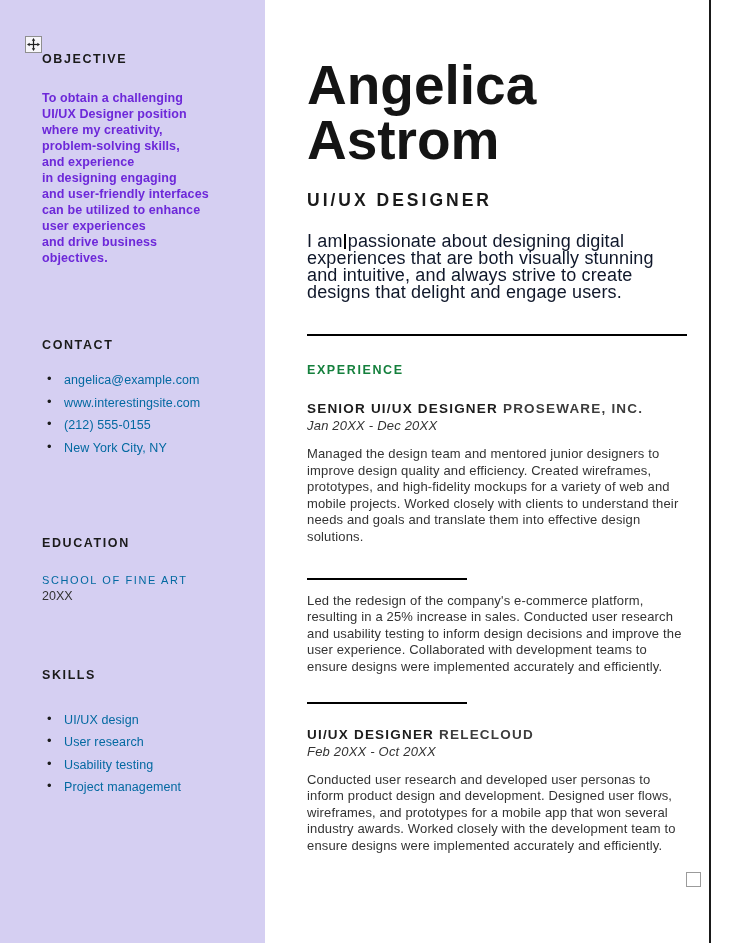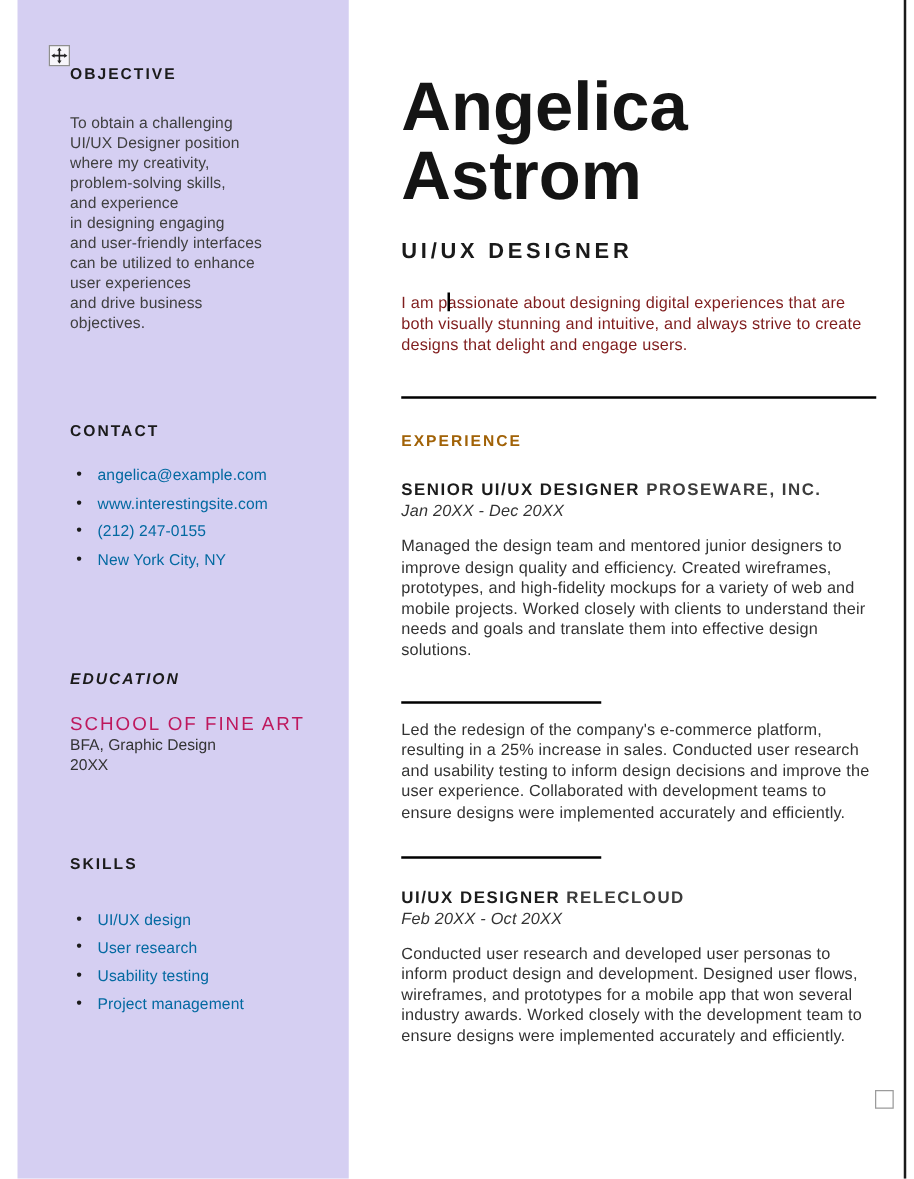--- a/index.html
+++ b/index.html
@@ -1,62 +1,62 @@
 <!DOCTYPE html>
 <html><head>
 <meta charset="utf-8">
 <style>
   html,body{margin:0;padding:0;background:#ffffff;}
   body{width:731px;height:943px;overflow:hidden;
        font-family:"Liberation Sans","DejaVu Sans",sans-serif;color:#333;}
-  .page{position:relative;width:712px;height:943px;background:#fff;margin-left:14px;}
+  .page{position:relative;width:712px;height:943px;background:#fff;}
 
   
   .page-edge{position:absolute;top:0;right:1px;width:2px;height:943px;background:#1a1a1a;}
 
   
   .sidebar{position:absolute;left:0;top:0;width:265px;height:943px;
            background:#d5cff2;box-sizing:border-box;padding:0 18px 0 42px;}
   .move-handle{position:absolute;left:25px;top:36px;width:17px;height:17px;
                background:#f7f6fa;border:1px solid #8f8f8f;box-sizing:border-box;
                display:flex;align-items:center;justify-content:center;cursor:move;}
   .side-heading{font-size:12.5px;font-weight:700;letter-spacing:1.6px;
                 color:#1b1b1b;margin:0;}
   .objective-heading{margin-top:52px;}
   .objective-text{margin:24px 0 0;font-size:12.5px;line-height:16px;
-                  color:#404040;white-space:pre-line;letter-spacing:.1px;}
+                  color:#6d28d9;white-space:pre-line;letter-spacing:.1px;font-weight:bold;}
   .contact-heading{margin-top:72px;}
   .side-list{margin:20px 0 0;padding:0 0 0 22px;list-style:none;}
   .side-list li{position:relative;font-size:12.5px;line-height:16px;color:#0369a1;
                 margin-bottom:6.5px;letter-spacing:.1px;}
   .side-list li::before{content:"•";position:absolute;left:-17px;top:-1px;
                         font-size:13px;color:#1b1b1b;}
-  .education-heading{margin-top:80px;font-style:italic;}
+  .education-heading{margin-top:80px;}
   .edu-block{margin-top:22px;font-size:12.5px;line-height:16px;color:#333;}
-  .edu-school{letter-spacing:1.6px;font-size:15px;color:#be185d;}
+  .edu-school{letter-spacing:1.6px;font-size:11px;color:#0369a1;}
   .skills-heading{margin-top:64px;}
   .skills-list{margin-top:30px;}
 
   
   .main{position:absolute;left:265px;top:14px;width:466px;height:943px;
         box-sizing:border-box;padding:30px 44px 0 42px;}
   .name{margin:14px 0 0;width:330px;font-size:55px;line-height:1.0;
         font-weight:700;color:#141414;letter-spacing:0;}
   .role-title{margin:22px 0 0;font-size:17.5px;font-weight:700;
               letter-spacing:3px;color:#1a1a1a;}
-  .summary{position:relative;margin:22px 0 0;width:378px;font-size:13px;
-           line-height:17px;color:#7f1d1d;letter-spacing:.15px;}
+  .summary{position:relative;margin:22px 0 0;width:378px;font-size:18px;
+           line-height:17px;color:#0f172a;letter-spacing:.15px;}
   .caret{position:absolute;left:37px;top:1px;width:1.5px;height:15px;background:#000;}
 
   .divider-long{width:380px;border:0;border-top:2px solid #000;margin:33px 0 0;}
   .divider-short{width:160px;border:0;border-top:2px solid #000;margin:32px 0 0;}
   .divider-short.d3{margin-top:26px;}
 
   .section-heading{margin:27px 0 0;font-size:12.5px;font-weight:700;
-                   letter-spacing:1.6px;color:#a16207;}
+                   letter-spacing:1.6px;color:#15803d;}
   .job-header{margin:24px 0 0;font-size:13.5px;line-height:16px;letter-spacing:1.2px;}
   .job-header.j2{margin-top:30px;}
   .job-header.j3{margin-top:23px;}
   .job-role{font-weight:700;color:#1c1c1c;}
   .job-company{font-weight:700;color:#3c3c3c;}
   .job-dates{margin:1px 0 0;font-size:13px;line-height:15px;color:#333;letter-spacing:.2px;font-style:italic;}
   .job-desc{margin:13px 0 0;width:378px;font-size:13px;line-height:16.6px;
             color:#333;letter-spacing:.15px;}
 
   .resize-square{position:absolute;left:686px;top:872px;width:15px;height:15px;
@@ -78,28 +78,27 @@
 and user-friendly interfaces
 can be utilized to enhance
 user experiences
 and drive business
 objectives.</p>
 
     <h3 class="side-heading contact-heading">CONTACT</h3>
     <ul class="side-list">
       <li>angelica@example.com</li>
       <li>www.interestingsite.com</li>
-      <li>(212) 247-0155</li>
+      <li>(212) 555-0155</li>
       <li>New York City, NY</li>
     </ul>
 
     <h3 class="side-heading education-heading">EDUCATION</h3>
     <div class="edu-block">
       <div class="edu-school">SCHOOL OF FINE ART</div>
-      <div>BFA, Graphic Design</div>
       <div>20XX</div>
     </div>
 
     <h3 class="side-heading skills-heading">SKILLS</h3>
     <ul class="side-list skills-list">
       <li>UI/UX design</li>
       <li>User research</li>
       <li>Usability testing</li>
       <li>Project management</li>
     </ul>

